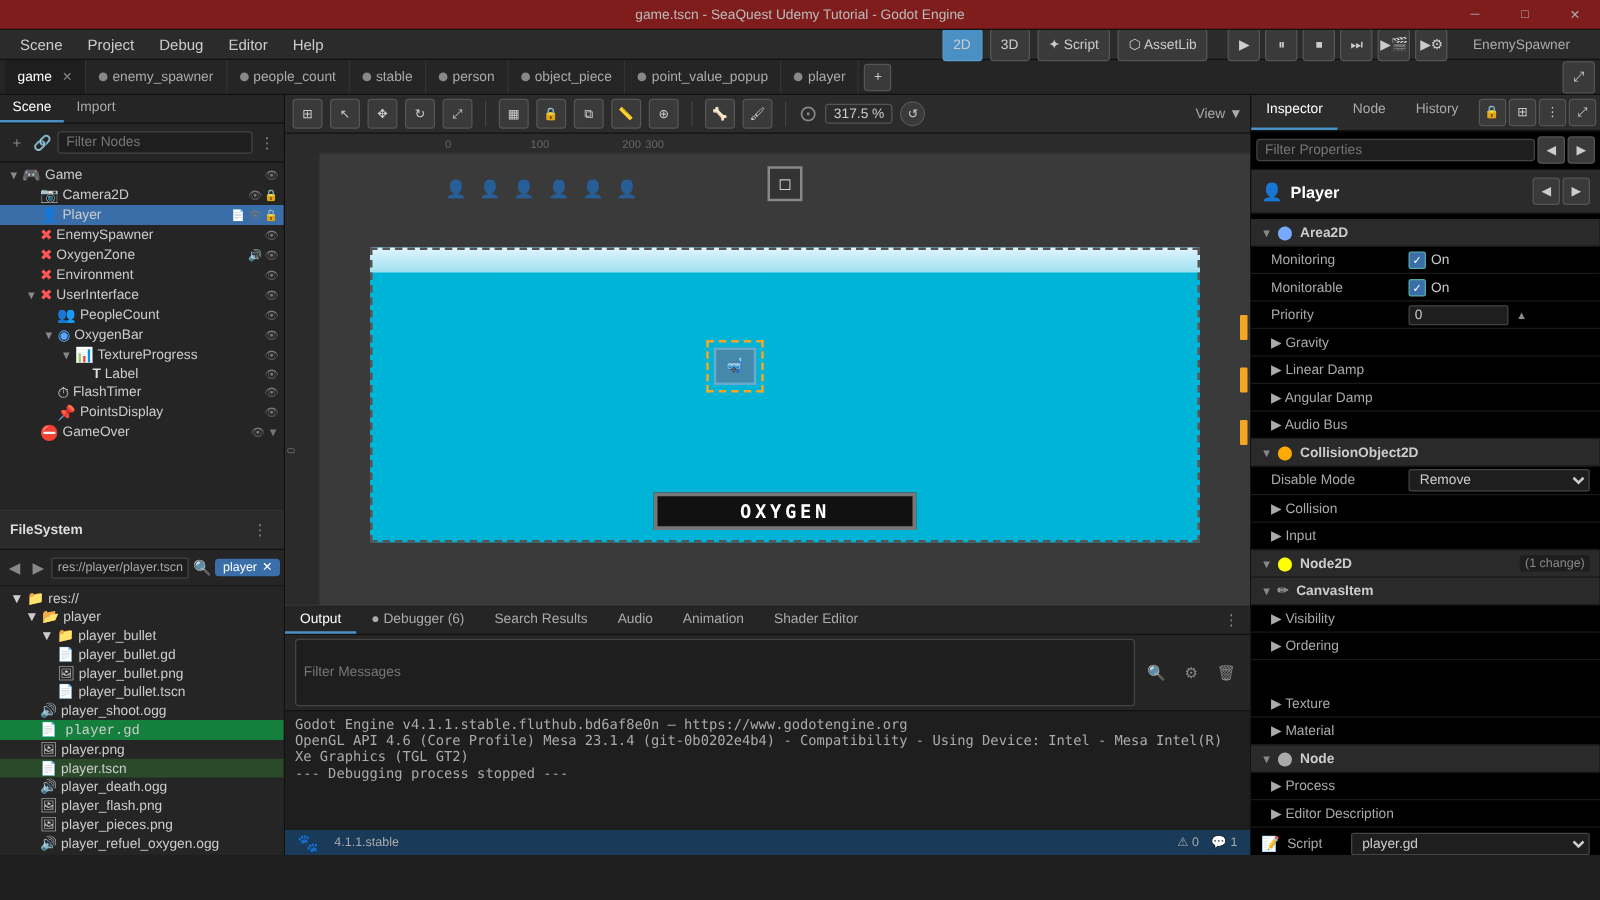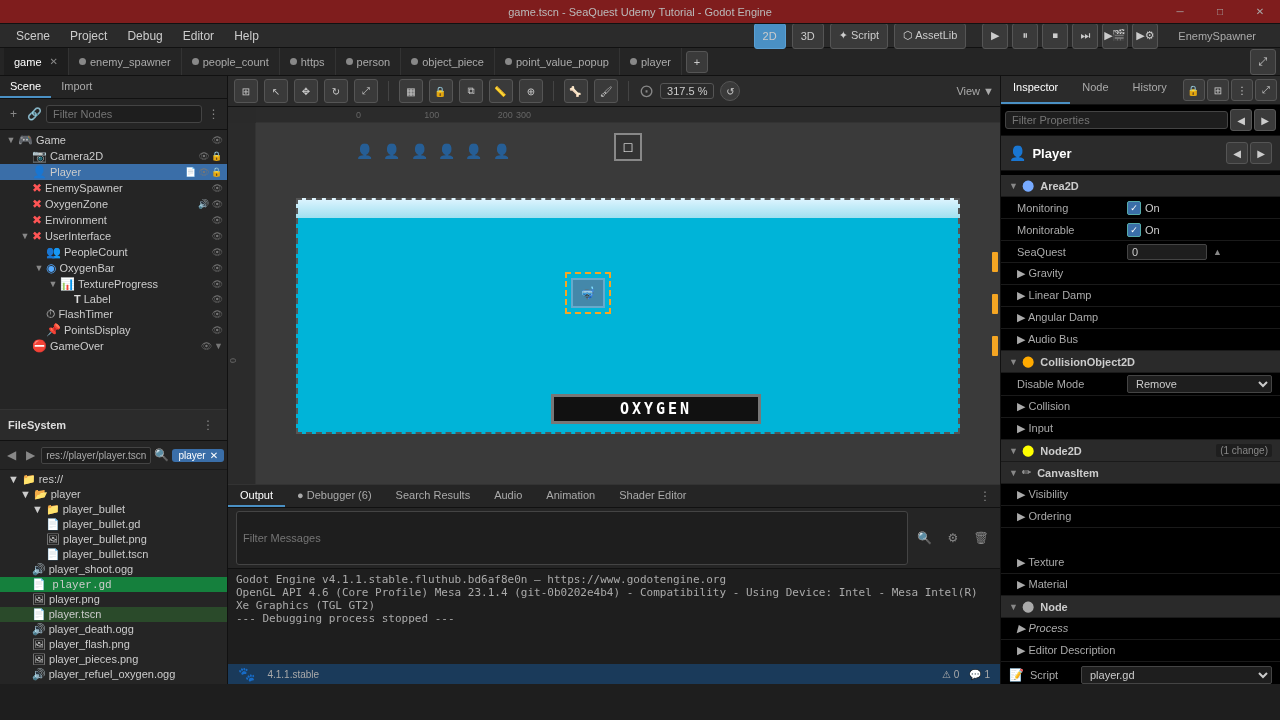--- a/index.html
+++ b/index.html
@@ -162,21 +162,21 @@
   <div class="tab">
     <span class="dot" style="background:#888;"></span>
     <span>enemy_spawner</span>
   </div>
   <div class="tab">
     <span class="dot" style="background:#888;"></span>
     <span>people_count</span>
   </div>
   <div class="tab">
     <span class="dot" style="background:#888;"></span>
-    <span>https</span>
+    <span>stable</span>
   </div>
   <div class="tab">
     <span class="dot" style="background:#888;"></span>
     <span>person</span>
   </div>
   <div class="tab">
     <span class="dot" style="background:#888;"></span>
     <span>object_piece</span>
   </div>
   <div class="tab">
@@ -501,21 +501,21 @@
           </div>
 
           <div style="position:absolute;left:315px;top:155px;">
             <div style="width:34px;height:30px;background:#4488aa;border:2px solid #66aacc;display:flex;align-items:center;justify-content:center;font-size:12px;position:relative;">
               🤿
               
               <div style="position:absolute;inset:-8px;border:2px dashed #f5a623;pointer-events:none;"></div>
             </div>
           </div>
 
-          <div style="position:absolute;bottom:60px;left:50%;transform:translateX(-50%);width:210px;margin-left:28px;">
+          <div style="position:absolute;bottom:60px;left:50%;transform:translateX(-50%);width:210px;">
             <div style="background:#111;border:3px solid #777;padding:3px 8px;text-align:center;">
               <span style="font-family:monospace;font-size:15px;font-weight:bold;color:#fff;letter-spacing:3px;">OXYGEN</span>
             </div>
           </div>
 
           <div style="position:absolute;left:40px;right:40px;top:75px;bottom:50px;border:2px dashed #555;pointer-events:none;"></div>
 
           <div style="position:absolute;top:50%;right:2px;transform:translateY(-50%);display:flex;flex-direction:column;gap:2px;">
             <div style="width:6px;height:20px;background:#f5a623;border-radius:1px;"></div>
             <div style="width:6px;height:20px;background:#f5a623;border-radius:1px;margin-top:20px;"></div>
@@ -609,21 +609,21 @@
           </div>
         </div>
         <div class="prop-row">
           <span class="prop-name">Monitorable</span>
           <div class="prop-value">
             <div class="prop-checkbox">✓</div>
             <span style="font-size:11px;color:#ccc;">On</span>
           </div>
         </div>
         <div class="prop-row">
-          <span class="prop-name">SeaQuest</span>
+          <span class="prop-name">Priority</span>
           <div class="prop-value">
             <input class="prop-num" type="number" value="0" style="width: 80px;">
             <span class="prop-arrow">▲</span>
           </div>
         </div>
         <div class="prop-row" style="cursor:pointer;">
           <span class="prop-name">▶ Gravity</span>
         </div>
         <div class="prop-row" style="cursor:pointer;">
           <span class="prop-name">▶ Linear Damp</span>
@@ -684,21 +684,21 @@
           <span class="prop-name">▶ Material</span>
         </div>
       </div>
 
       <div class="section-header">
         <span class="section-arrow">▼</span>
         <span class="section-icon" style="color:#aaa;">⬤</span>
         <span class="section-title">Node</span>
       </div>
       <div>
-        <div class="prop-row" style="cursor:pointer;font-style:italic;">
+        <div class="prop-row" style="cursor:pointer;">
           <span class="prop-name">▶ Process</span>
         </div>
         <div class="prop-row" style="cursor:pointer;">
           <span class="prop-name">▶ Editor Description</span>
         </div>
       </div>
 
       <div class="script-row">
         <span class="script-icon">📝</span>
         <span style="font-size:11px;color:#aaa;width:45px;">Script</span>

